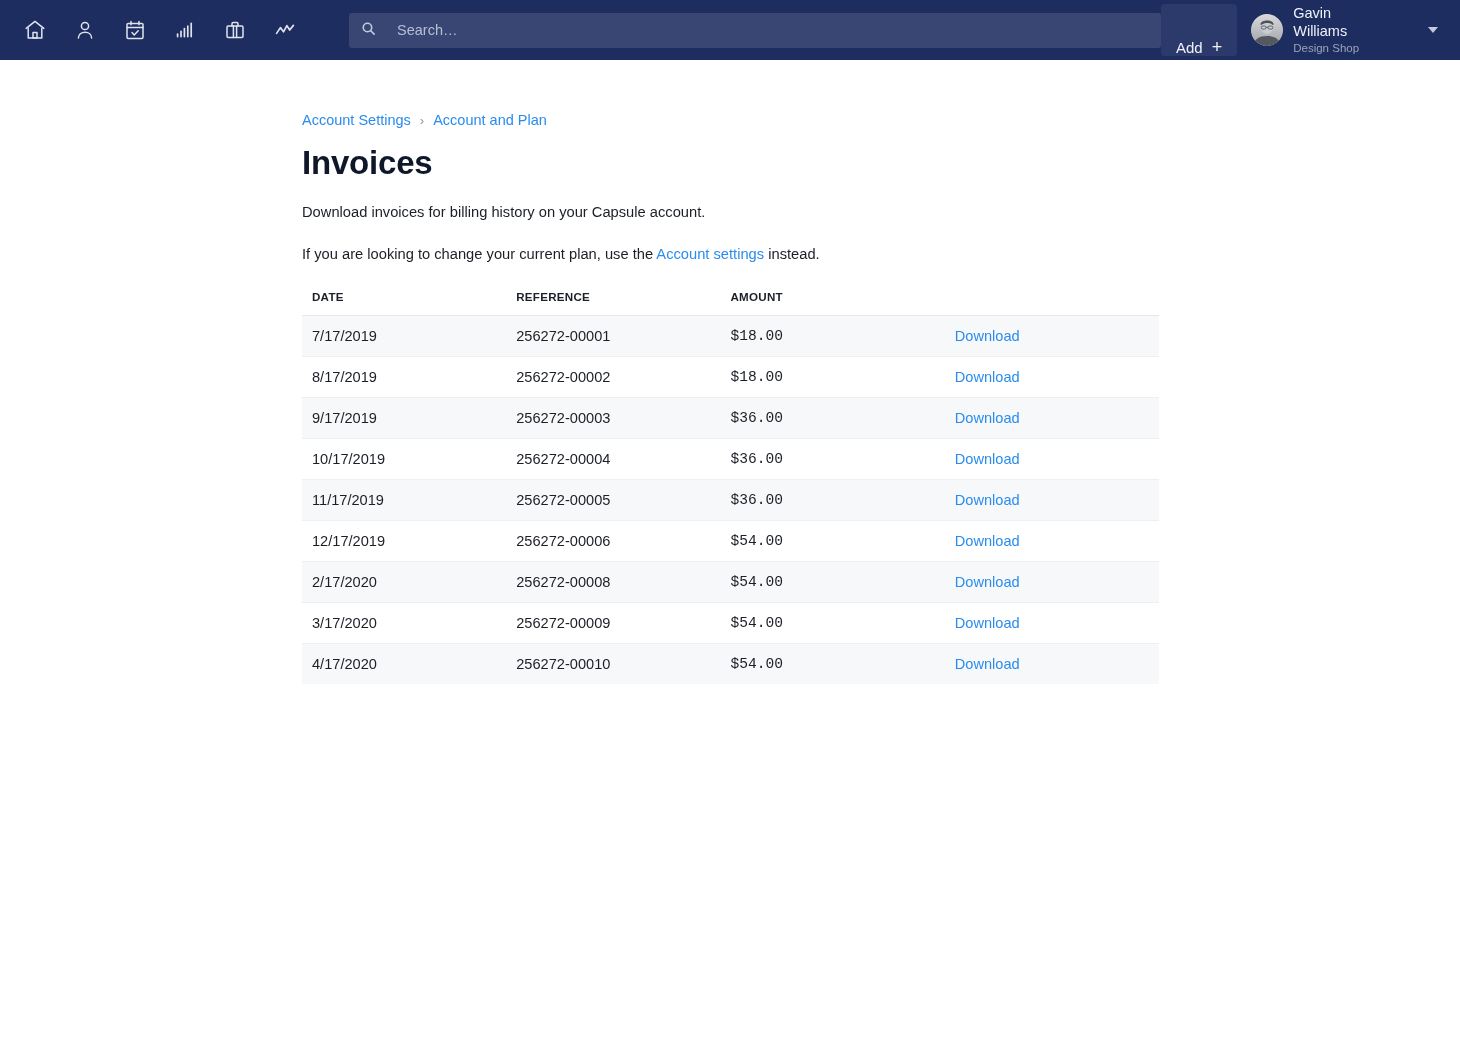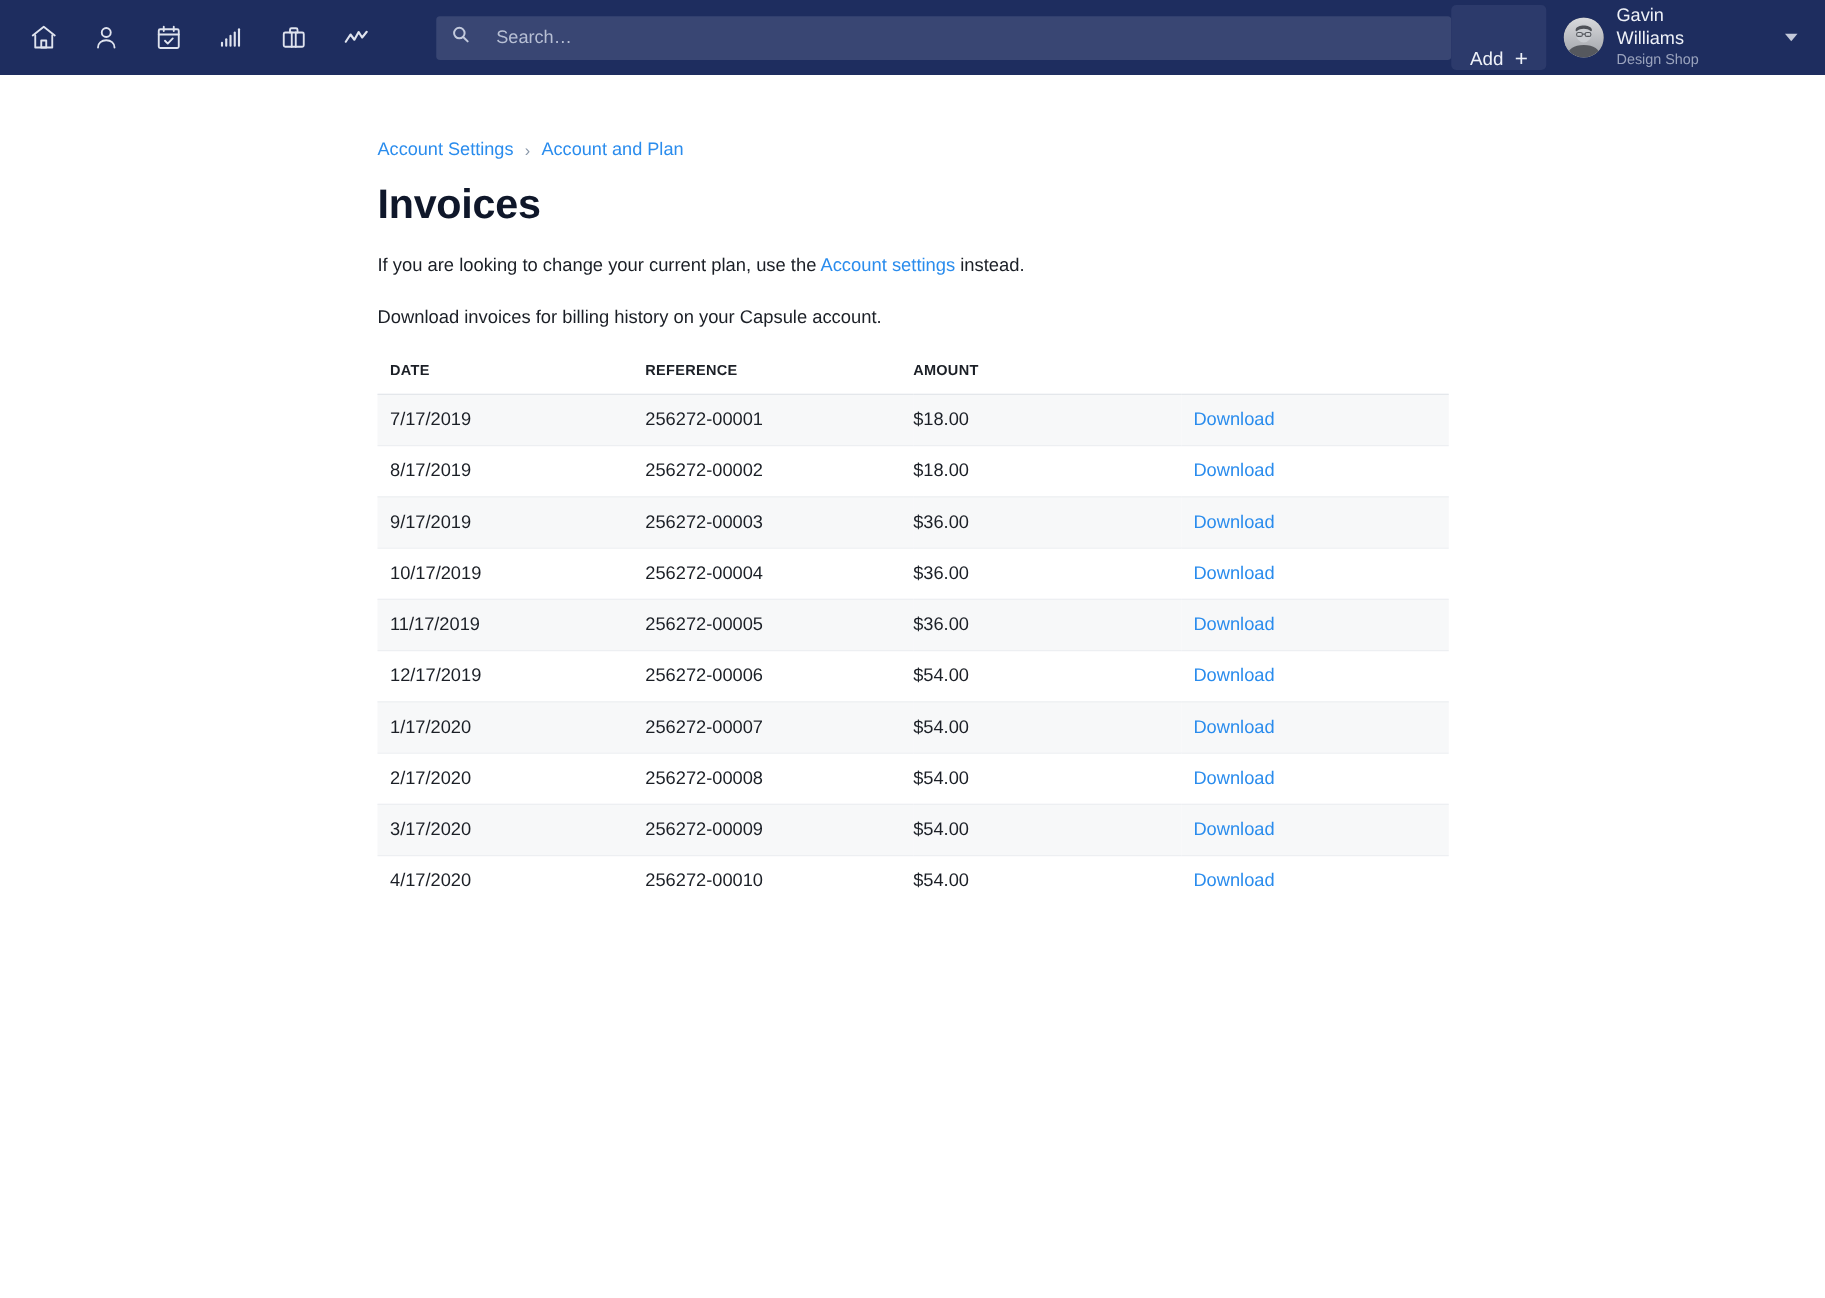--- a/index.html
+++ b/index.html
@@ -195,21 +195,21 @@
     color: #1b1f26;
     padding: 12px 0;
     height: 38px;
     border-bottom: 1px solid #edeff2;
   }
   .table tbody tr:nth-child(odd) td { background: #f7f8f9; }
   .table tbody tr:last-child td { border-bottom: none; }
   .col-date { width: 228px; padding-left: 10px !important; }
   .col-date-h { padding-left: 10px !important; }
   .col-ref  { width: 268px; }
-  .col-amt  { width: 163px; }
+  .col-amt  { width: 163px; font-family: Liberation Mono, monospace; }
   .col-act  { width: 198px; padding-left: 10px !important; }
   .download-link {
     color: #2a8ced;
     text-decoration: none;
     font-size: 14.6px;
     cursor: pointer;
     text-align: right;
   }
 </style>
 </head>
@@ -318,25 +318,25 @@
 <div class="page">
 
   <div class="breadcrumb">
     <a class="crumb-link" href="#">Account Settings</a>
     <span class="crumb-sep">›</span>
     <a class="crumb-link" href="#">Account and Plan</a>
   </div>
 
   <h1 class="page-title">Invoices</h1>
 
+  <p class="para">Download invoices for billing history on your Capsule account.</p>
+
   <p class="para second">
     <span>If you are looking to change your current plan, use the </span><a class="inline-link" href="#">Account settings</a><span> instead.</span>
   </p>
-
-  <p class="para">Download invoices for billing history on your Capsule account.</p>
 
   <table class="table">
     <thead>
       <tr>
         <th class="col-date-h">DATE</th>
         <th>REFERENCE</th>
         <th>AMOUNT</th>
         <th></th>
       </tr>
     </thead>
@@ -371,26 +371,20 @@
           <td class="col-amt"><span>$36.00</span></td>
           <td class="col-act"><a href="#" class="download-link">Download</a></td>
         </tr>
         <tr>
           <td class="col-date"><span>12/17/2019</span></td>
           <td class="col-ref"><span>256272-00006</span></td>
           <td class="col-amt"><span>$54.00</span></td>
           <td class="col-act"><a href="#" class="download-link">Download</a></td>
         </tr>
         <tr>
-          <td class="col-date"><span>1/17/2020</span></td>
-          <td class="col-ref"><span>256272-00007</span></td>
-          <td class="col-amt"><span>$54.00</span></td>
-          <td class="col-act"><a href="#" class="download-link">Download</a></td>
-        </tr>
-        <tr>
           <td class="col-date"><span>2/17/2020</span></td>
           <td class="col-ref"><span>256272-00008</span></td>
           <td class="col-amt"><span>$54.00</span></td>
           <td class="col-act"><a href="#" class="download-link">Download</a></td>
         </tr>
         <tr>
           <td class="col-date"><span>3/17/2020</span></td>
           <td class="col-ref"><span>256272-00009</span></td>
           <td class="col-amt"><span>$54.00</span></td>
           <td class="col-act"><a href="#" class="download-link">Download</a></td>

